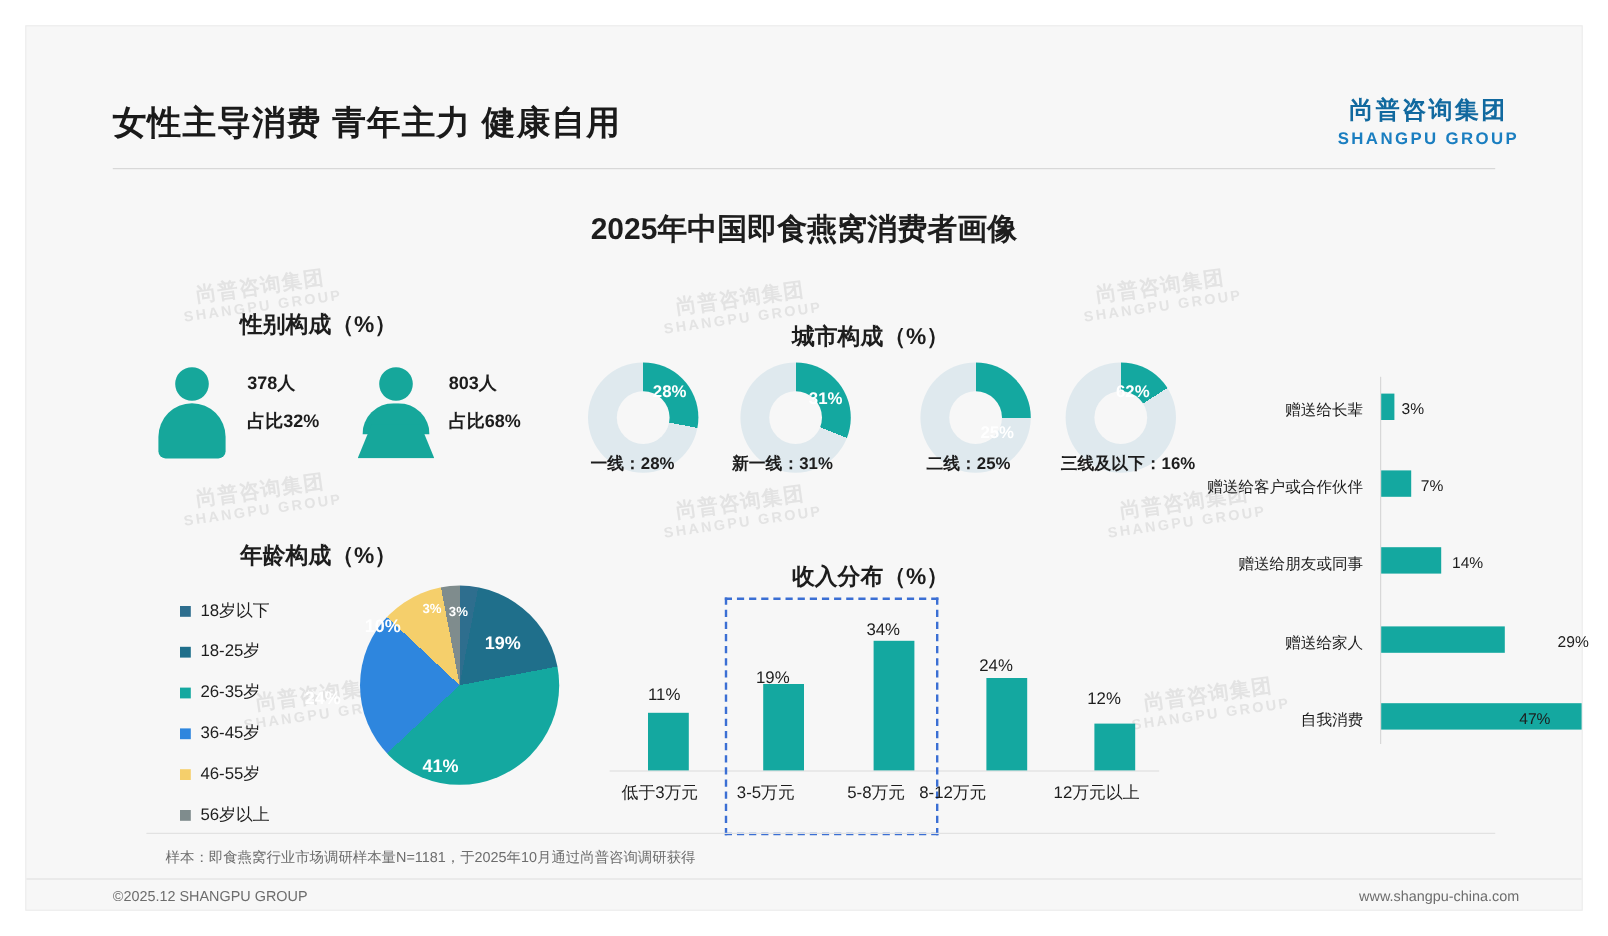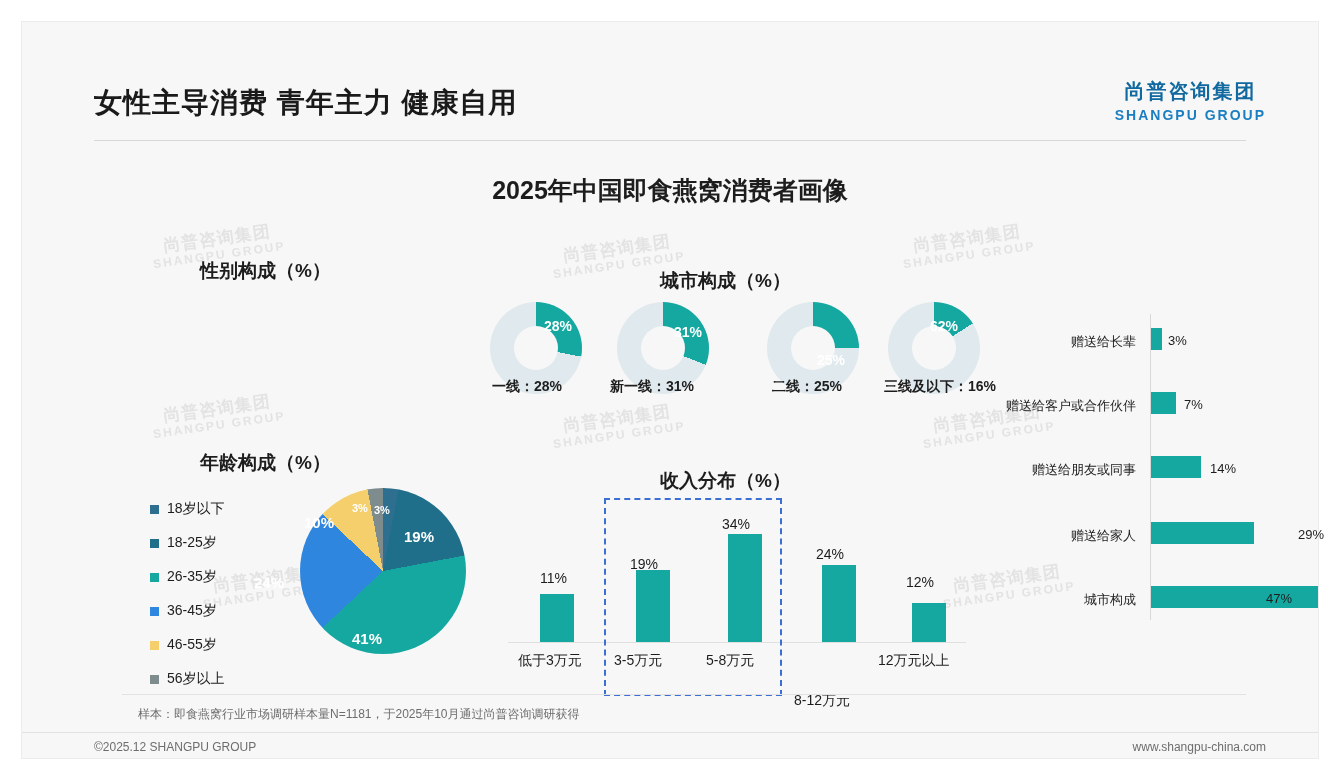--- a/index.html
+++ b/index.html
@@ -152,20 +152,36 @@
   <div class="wm" style="left:146px;top:548px;width:200px;transform:rotate(-8deg);">
     <div class="a">尚普咨询集团</div>
     <div class="b">SHANGPU GROUP</div>
   </div>
   <div class="wm" style="left:886px;top:548px;width:200px;transform:rotate(-8deg);">
     <div class="a">尚普咨询集团</div>
     <div class="b">SHANGPU GROUP</div>
   </div>
 
   <div class="sec-title" style="left:178px;top:236px;">性别构成（%）</div>
+  <div class="gender-wrap">
+    <div class="person male" style="left:10px;top:12px;">
+      <div class="head"></div>
+      <div class="body"></div>
+    </div>
+    <div class="g-count" style="left:84px;top:16px;">378人</div>
+    <div class="g-pct" style="left:84px;top:48px;">占比32%</div>
+
+    <div class="person female" style="left:180px;top:12px;">
+      <div class="head"></div>
+      <div class="body" style="height:26px;border-radius:28px 28px 0 0;"></div>
+      <div class="skirt"></div>
+    </div>
+    <div class="g-count" style="left:252px;top:16px;">803人</div>
+    <div class="g-pct" style="left:252px;top:48px;">占比68%</div>
+  </div>
 
   <div class="sec-title" style="left:178px;top:428px;">年龄构成（%）</div>
 
   <div class="legend">
     <div>
         <i style="background:#2e6e8e"></i>
         <span>18岁以下</span>
       </div>
     <div>
         <i style="background:#1f6f8b"></i>
@@ -240,21 +256,21 @@
   <div class="inc-bar" style="left:614px;top:548px;height:72px;"></div>
   <div class="inc-val" style="left:608px;top:534px;">19%</div>
   <div class="inc-cat" style="left:592px;top:630px;">3-5万元</div>
 
   <div class="inc-bar" style="left:706px;top:512px;height:108px;"></div>
   <div class="inc-val" style="left:700px;top:494px;">34%</div>
   <div class="inc-cat" style="left:684px;top:630px;">5-8万元</div>
 
   <div class="inc-bar" style="left:800px;top:543px;height:77px;"></div>
   <div class="inc-val" style="left:794px;top:524px;">24%</div>
-  <div class="inc-cat" style="left:772px;top:630px;margin-top:40px;">8-12万元</div>
+  <div class="inc-cat" style="left:744px;top:630px;">8-12万元</div>
 
   <div class="inc-bar" style="left:890px;top:581px;height:39px;"></div>
   <div class="inc-val" style="left:884px;top:552px;">12%</div>
   <div class="inc-cat" style="left:856px;top:630px;">12万元以上</div>
 
   <div class="role-axis"></div>
 
   <div class="role-bar" style="top:306px;width:11px;"></div>
   <div class="role-lbl" style="left:988px;top:311px;width:126px;">赠送给长辈</div>
   <div class="role-val" style="left:1146px;top:311px;">3%</div>
@@ -265,21 +281,21 @@
 
   <div class="role-bar" style="top:434px;width:50px;"></div>
   <div class="role-lbl" style="left:960px;top:439px;width:154px;">赠送给朋友或同事</div>
   <div class="role-val" style="left:1188px;top:439px;">14%</div>
 
   <div class="role-bar" style="top:500px;width:103px;"></div>
   <div class="role-lbl" style="left:988px;top:505px;width:126px;">赠送给家人</div>
   <div class="role-val" style="left:1240px;top:505px;margin-left:36px;">29%</div>
 
   <div class="role-bar" style="top:564px;width:167px;"></div>
-  <div class="role-lbl" style="left:988px;top:569px;width:126px;">城市构成</div>
+  <div class="role-lbl" style="left:988px;top:569px;width:126px;">自我消费</div>
   <div class="role-val" style="left:1244px;top:569px;text-align:right;">47%</div>
 
   <div class="note-rule"></div>
   <div class="note">样本：即食燕窝行业市场调研样本量N=1181，于2025年10月通过尚普咨询调研获得</div>
   <div class="footer-rule"></div>
   <div class="copyright">©2025.12 SHANGPU GROUP</div>
   <div class="site">www.shangpu-china.com</div>
 
 </div>
 

